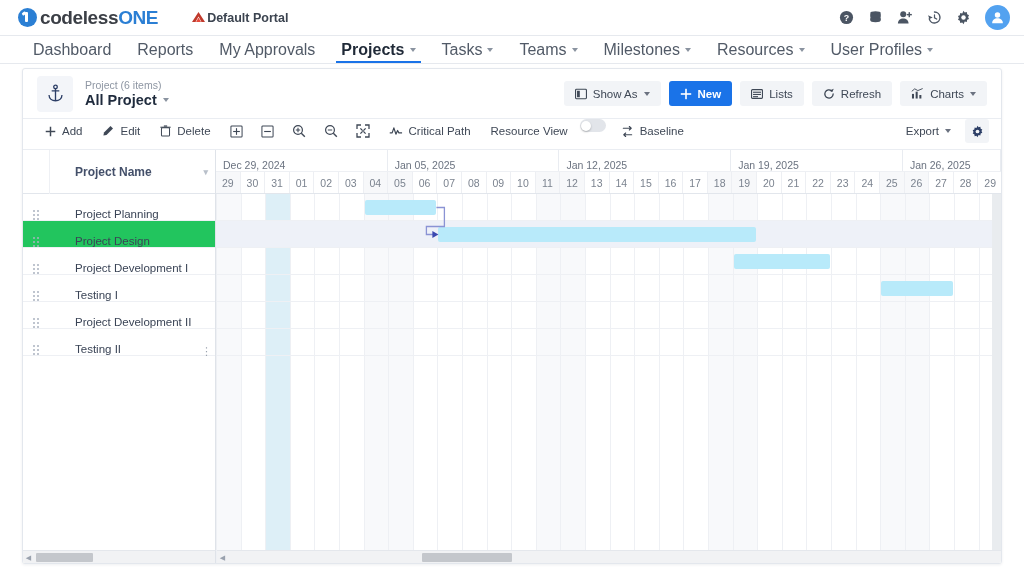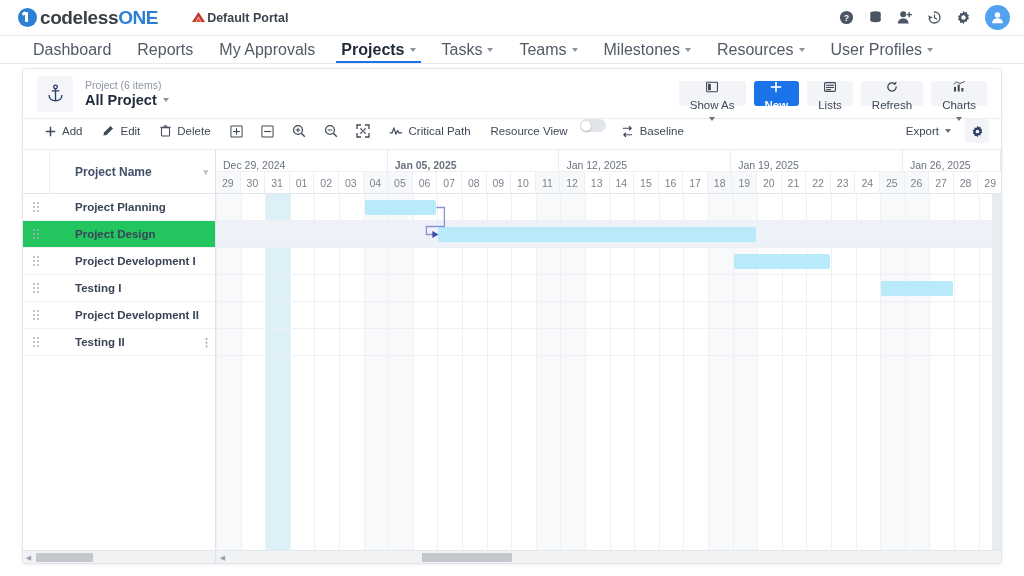--- a/index.html
+++ b/index.html
@@ -100,21 +100,20 @@
   .title-block{ display:flex; flex-direction:column; justify-content:center; gap:1px;}
   .crumb{ font-size:10.5px; color:#8e96a3; }
   .ptitle{ font-size:14.5px; color:#1f2b3d; font-weight:700; display:flex; align-items:center; gap:6px;}
 
   .head-actions{ margin-left:auto; display:flex; align-items:center; gap:8px; }
   .btn {
     display:flex;align-items:center;gap:6px; height:25px; padding: 0 11px;
     background:#f2f4f7; border:none; border-radius:3px;
     font-size:11.5px; color:#3f4856; cursor:pointer; font-family:inherit;
     white-space:nowrap;
-    flex-direction:column;
   }
   .btn.primary{ background:#1a73e8; color:#fff; font-weight:600;}
 
   
   .toolbar{
     height:31px; display:flex; align-items:flex-start; padding:0 12px; gap:0px;
     border-bottom:1px solid #eaedf2;
   }
   .tb {
     display:flex;align-items:center;gap:6px; padding: 0 10px; height:24px;
@@ -136,22 +135,22 @@
 
   
   .gantt{ position:relative; height:414px; display:flex; }
   .gcol-left{ width:193px; flex:none; border-right:1px solid #dfe3e9; position:relative; background:#fff;}
   .ghead-left{ height:44px; display:flex; align-items:center; border-bottom:1px solid #e2e6ec;}
   .handle-col{ width:27px; height:44px; border-right:1px solid #eef0f4;}
   .colname{ flex:1; font-size:12px; color:#44506a; font-weight:600; padding-left:25px; position:relative;}
   .colname .sorter{ position:absolute; right:7px; top:2px; color:#b9c0ca; font-size:9px;}
   .rows{ position:relative; }
   .row{
-    height:27px; display:flex; align-items:center;
-    border-bottom:1px solid #eef0f4; font-size:11.5px; color:#3a4456;font-weight:bold;
+    height:27px; display:flex; align-items:flex-end;
+    border-bottom:1px solid #eef0f4; font-size:11.5px; color:#3a4456;
   }
   .row.sel{ background:#22c55e; }
   .row .hcell{ width:27px; display:flex; align-items:center; justify-content:center; border-right:1px solid transparent;}
   .row .label{ padding-left:25px; }
   .dots{ display:grid; grid-template-columns:repeat(2,2px); gap:2px 2px; }
   .dots i{ width:2px;height:2px;background:#aab2bf;border-radius:50%; display:block;}
   .rowmenu{ margin-left:auto; margin-right:3px; color:#9aa2ae; font-size:11px; letter-spacing:0; line-height:8px;}
 
   .gcol-right{ flex:1; position:relative; overflow:hidden; background:#fff;}
   .ghead-right{ height:44px; border-bottom:1px solid #e2e6ec; position:relative;}
@@ -544,21 +543,21 @@
             </div>
           </div>
       </div>
 
       <div class="gcol-right">
         <div class="ghead-right">
           <div class="wkrow" id="wkrow">
               <div class="wk" style="width: 172.2px;">
                 <span>Dec 29, 2024</span>
               </div>
-              <div class="wk" style="width: 172.2px; font-weight: bold;">
+              <div class="wk" style="width: 172.2px;">
                 <span>Jan 05, 2025</span>
               </div>
               <div class="wk" style="width: 172.2px;">
                 <span>Jan 12, 2025</span>
               </div>
               <div class="wk" style="width: 172.2px;">
                 <span>Jan 19, 2025</span>
               </div>
               <div class="wk" style="width: 98.4px;">
                 <span>Jan 26, 2025</span>

